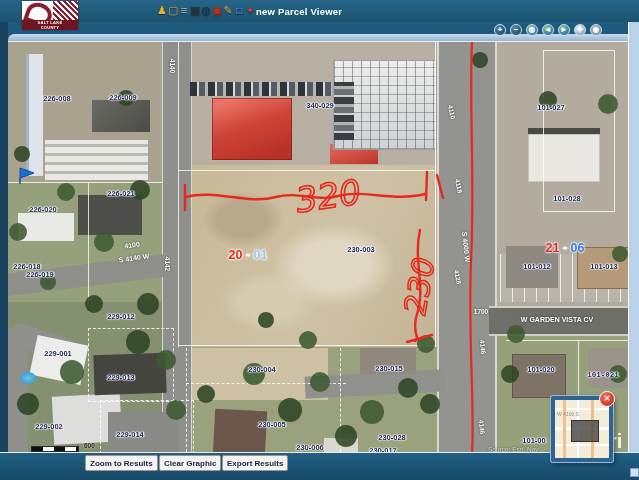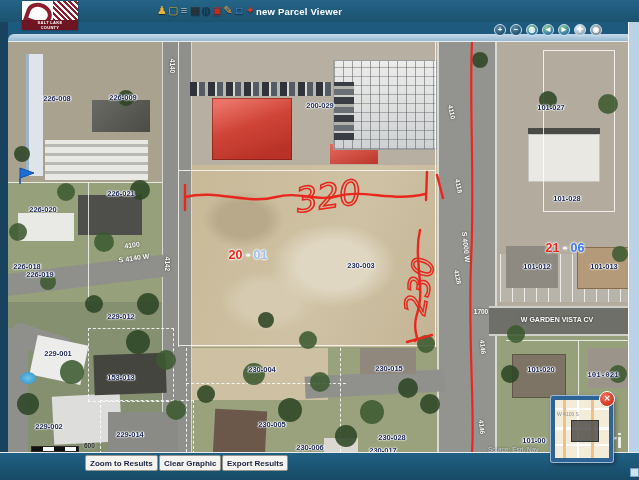--- a/index.html
+++ b/index.html
@@ -277,26 +277,26 @@
 
     <div id="labels">
         <span class="plabel" style="left: 49px; top: 56px;">226-008</span>
         <span class="plabel" style="left: 115px; top: 55px;">226-009</span>
         <span class="plabel" style="left: 35px; top: 167px;">226-020</span>
         <span class="plabel" style="left: 113px; top: 151px;">226-021</span>
         <span class="plabel" style="left: 19px; top: 224px;">226-018</span>
         <span class="plabel" style="left: 32px; top: 232px;">226-019</span>
         <span class="plabel" style="left: 113px; top: 274px;">229-012</span>
         <span class="plabel" style="left: 50px; top: 311px;">229-001</span>
-        <span class="plabel" style="left: 113px; top: 335px;">153-013</span>
+        <span class="plabel" style="left: 113px; top: 335px;">229-013</span>
         <span class="plabel" style="left: 41px; top: 384px;">229-002</span>
         <span class="plabel" style="left: 122px; top: 392px; text-align: right;">229-014</span>
         <span class="plabel" style="left: 56px; top: 408px;">229-003</span>
-        <span class="plabel" style="left: 312px; top: 63px;">200-029</span>
-        <span class="plabel" style="left: 329px; top: 223px; padding-left: 48px;">230-003</span>
+        <span class="plabel" style="left: 312px; top: 63px;">340-029</span>
+        <span class="plabel" style="left: 329px; top: 207px; padding-left: 48px;">230-003</span>
         <span class="plabel" style="left: 254px; top: 327px;">230-004</span>
         <span class="plabel" style="left: 381px; top: 326px;">230-015</span>
         <span class="plabel" style="left: 264px; top: 382px;">230-005</span>
         <span class="plabel" style="left: 384px; top: 395px; text-align: center;">230-028</span>
         <span class="plabel" style="left: 302px; top: 405px;">230-006</span>
         <span class="plabel" style="left: 375px; top: 408px;">230-017</span>
         <span class="plabel" style="left: 543px; top: 65px;">101-027</span>
         <span class="plabel" style="left: 559px; top: 156px;">101-028</span>
         <span class="plabel" style="left: 529px; top: 224px;">101-012</span>
         <span class="plabel" style="left: 596px; top: 224px;">101-013</span>

